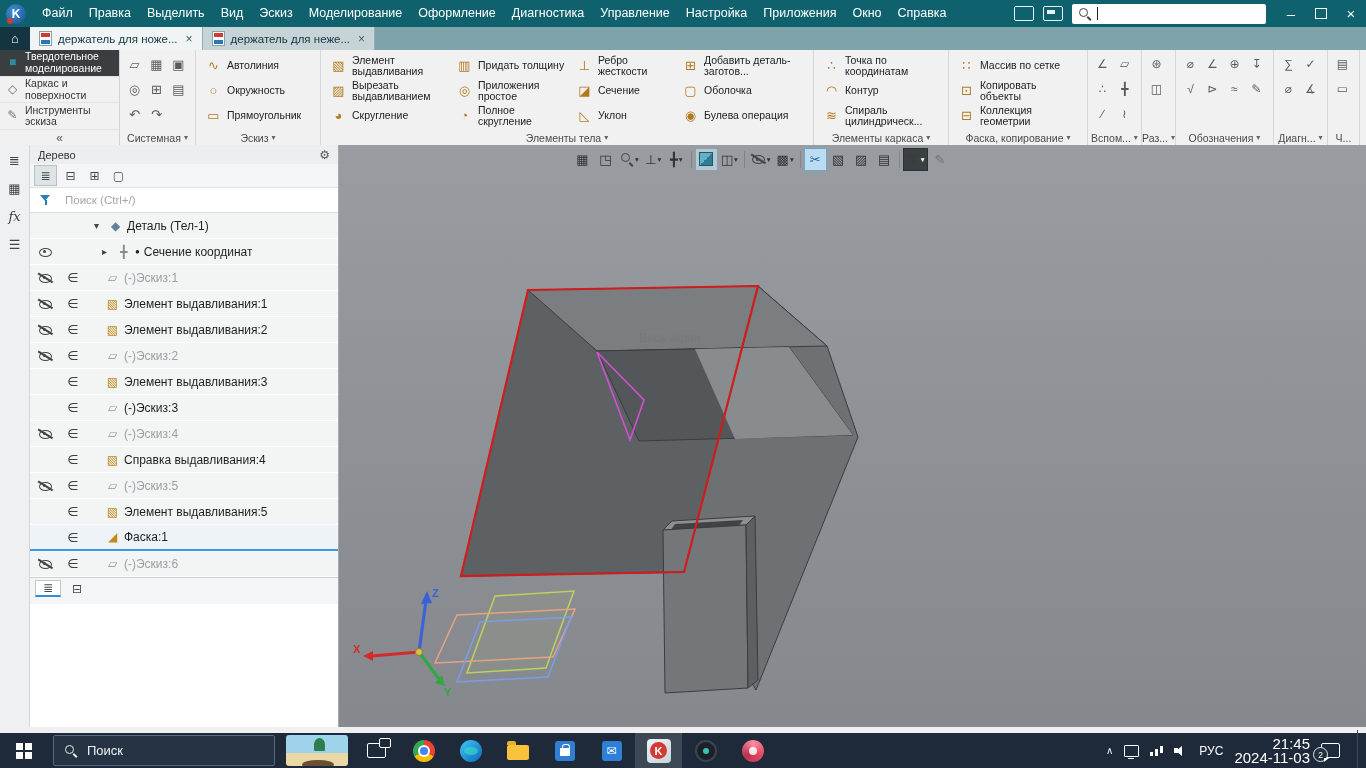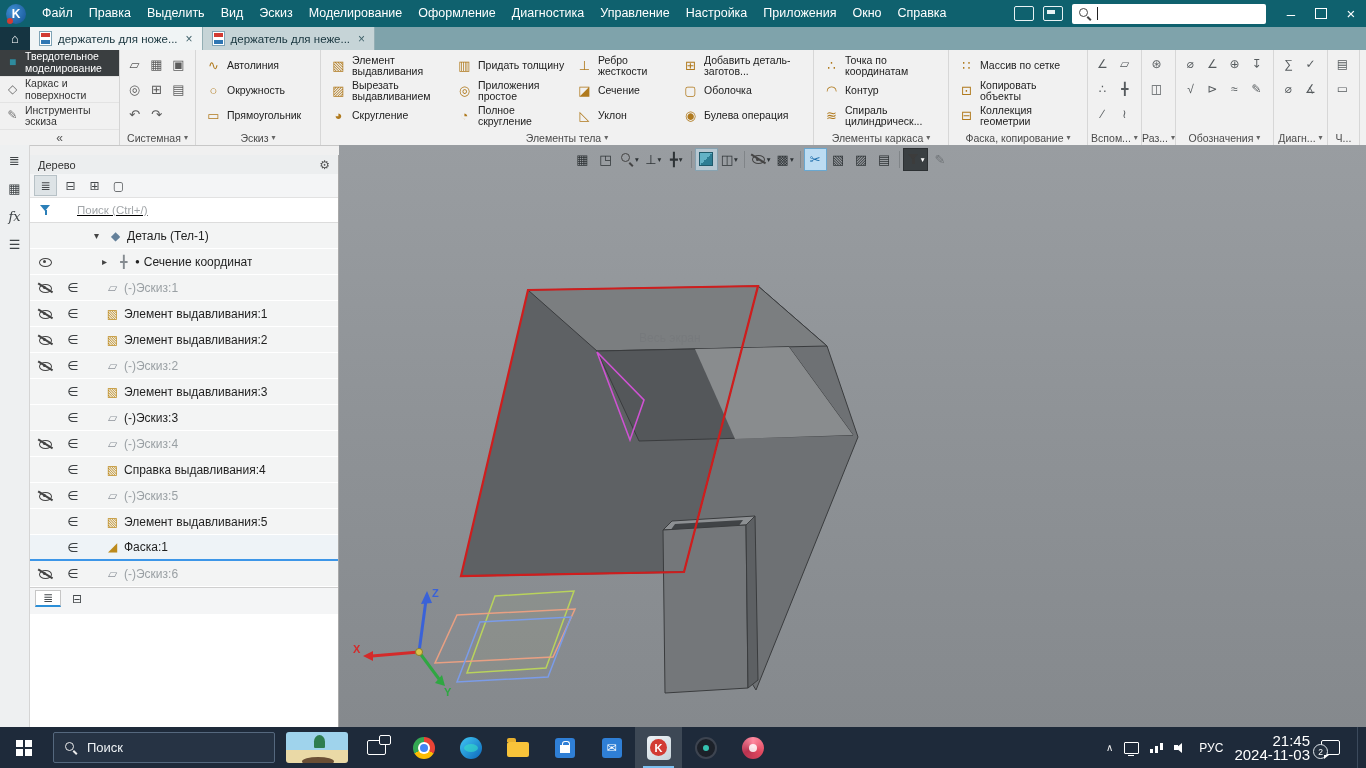--- a/index.html
+++ b/index.html
@@ -54,27 +54,27 @@
   .sk-body .col:nth-child(3) .rbtn{width:98px;}
   .sk-body .col:nth-child(4) .rbtn{width:124px;}
   .sk-frame .rbtn{width:118px;}
   .sk-array .rbtn{width:122px;}
   
   .main{position:absolute;top:145px;left:0;right:0;bottom:41px;display:flex;}
   .leftstrip{width:29px;flex:none;background:#eef0f1;border-right:1px solid #d5d5d5;display:flex;flex-direction:column;align-items:center;padding-top:5px;gap:8px;}
   .ls-btn{width:22px;height:20px;display:flex;align-items:center;justify-content:center;color:#3f4447;font-size:13px;}
   .ls-fx{font-family:"DejaVu Serif",serif;font-style:italic;font-size:13px;}
   
-  .treepanel{width:308px;flex:none;background:#fff;border-right:1px solid #a9a9a9;display:flex;flex-direction:column;margin-top:10px;}
+  .treepanel{width:308px;flex:none;background:#fff;border-right:1px solid #a9a9a9;display:flex;flex-direction:column;}
   .tp-header{height:19px;background:#eceeef;display:flex;align-items:center;padding:0 8px;font-size:11px;color:#333;flex:none;}
   .tp-header .gear{margin-left:auto;color:#555;font-size:12px;}
   .tp-tools{height:23px;display:flex;align-items:center;gap:3px;padding:0 4px;background:#f4f5f6;border-bottom:1px solid #e2e2e2;flex:none;}
   .tp-tool{width:21px;height:19px;display:flex;align-items:center;justify-content:center;font-size:12px;color:#45494c;}
   .tp-tool.pressed{background:#dde3e6;border:1px solid #b7c1c6;}
-  .tp-search{height:24px;display:flex;align-items:center;gap:23px;padding:0 9px;border-bottom:1px solid #dcdcdc;flex:none;text-decoration:underline;}
+  .tp-search{height:24px;display:flex;align-items:center;gap:11px;padding:0 9px;border-bottom:1px solid #dcdcdc;flex:none;}
   .tp-search input{border:0;outline:0;flex:1;font-size:11.5px;color:#333;font-family:inherit;background:transparent;}
   .tp-search input::placeholder{color:#a2a6a9;}
   .tree{flex:none;}
   .trow{height:26px;display:flex;align-items:center;background:#f3f4f4;border-bottom:1px solid #fff;box-sizing:border-box;}
   .trow.sel{background:#eef3f7;border-bottom:2px solid #3c96e8;}
   .tc-eye{width:30px;display:flex;align-items:center;justify-content:center;flex:none;}
   .tc-mem{width:26px;display:flex;align-items:center;justify-content:center;font-size:13px;color:#3c4043;flex:none;}
   .tc-body{flex:1;display:flex;align-items:center;gap:4px;font-size:12px;color:#1f1f1f;min-width:0;}
   .texp{font-size:10px;color:#444;width:10px;flex:none;}
   .tico{font-size:12px;width:15px;text-align:center;flex:none;}
@@ -106,21 +106,21 @@
   .eye{position:relative;width:15px;height:12px;display:inline-block;}
   .eye::before{content:"";position:absolute;left:1px;top:2px;width:11px;height:7px;border:1.3px solid #444;border-radius:50%;}
   .eye::after{content:"";position:absolute;left:5.5px;top:4.5px;width:3px;height:3px;background:#444;border-radius:50%;}
   .eye .slash{position:absolute;left:-1px;top:5px;width:17px;height:1.5px;background:#444;transform:rotate(32deg);}
   .funnel{position:relative;width:13px;height:12px;display:inline-block;color:#3c3c3c;}
   .funnel::before{content:"";position:absolute;left:1px;top:1px;width:0;height:0;border-left:5.5px solid transparent;border-right:5.5px solid transparent;border-top:6px solid currentColor;}
   .funnel::after{content:"";position:absolute;left:5.5px;top:6px;width:2.5px;height:5px;background:currentColor;}
   .funnel.blue{color:#2b7fb8;}
   .cubeic{width:12px;height:12px;display:inline-block;background:linear-gradient(135deg,#63b2c6 0 50%,#2e7d93 50% 100%);border:1px solid #1f5a6b;}
   
-  .taskbar{position:absolute;left:0;right:0;bottom:0;height:41px;background:#1e2a3a;display:flex;align-items:center;color:#fff;}
+  .taskbar{position:absolute;left:0;right:0;bottom:0;height:35px;background:#1e2a3a;display:flex;align-items:center;color:#fff;}
   .tb-start{width:47px;height:41px;display:flex;align-items:center;justify-content:center;flex:none;}
   .winlogo{width:7px;height:7px;background:#fff;box-shadow:9px 0 0 #fff,0 9px 0 #fff,9px 9px 0 #fff;transform:translate(-4px,-4px);}
   .tb-search{width:200px;height:29px;margin:0 6px;background:#32415466;border:1px solid #55687e;border-radius:2px;display:flex;align-items:center;gap:9px;padding:0 10px;font-size:13px;color:#eef2f5;flex:none;}
   .tb-widget{width:72px;height:41px;display:flex;align-items:center;justify-content:center;flex:none;}
   .w-img{width:62px;height:31px;border-radius:3px;background:linear-gradient(180deg,#9fd3ec 0 58%,#ead9a6 58% 100%);position:relative;overflow:hidden;}
   .w-img::before{content:"";position:absolute;left:16px;bottom:-3px;width:32px;height:9px;background:#6b4f35;border-radius:50%;}
   .w-img::after{content:"";position:absolute;left:28px;top:3px;width:11px;height:13px;background:#2e7d4f;border-radius:50% 50% 10% 10%;}
   .tb-app{width:47px;height:41px;display:flex;align-items:center;justify-content:center;position:relative;flex:none;}
   .tb-app.active{background:rgba(255,255,255,.14);}
   .tb-app.active::after{content:"";position:absolute;left:8px;right:8px;bottom:0;height:2px;background:#7cc0f0;}

